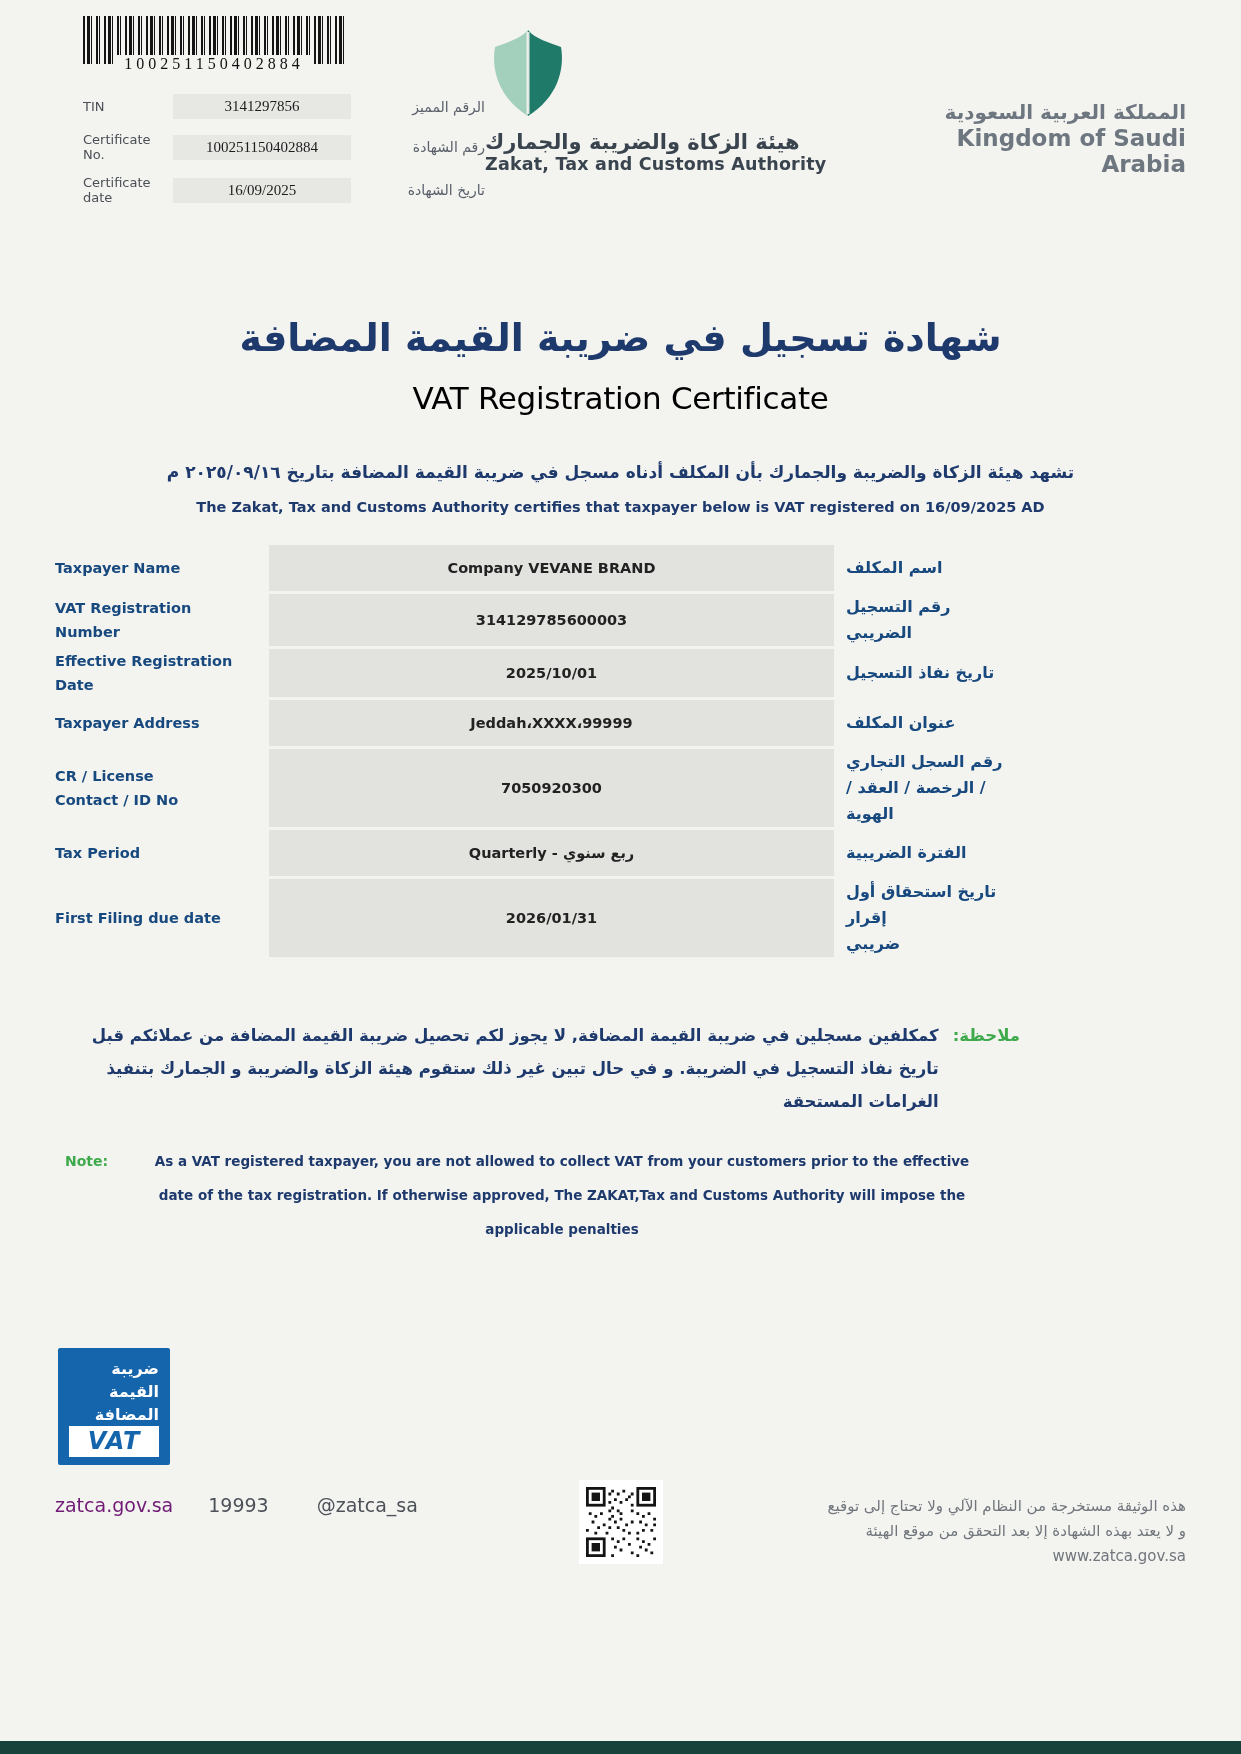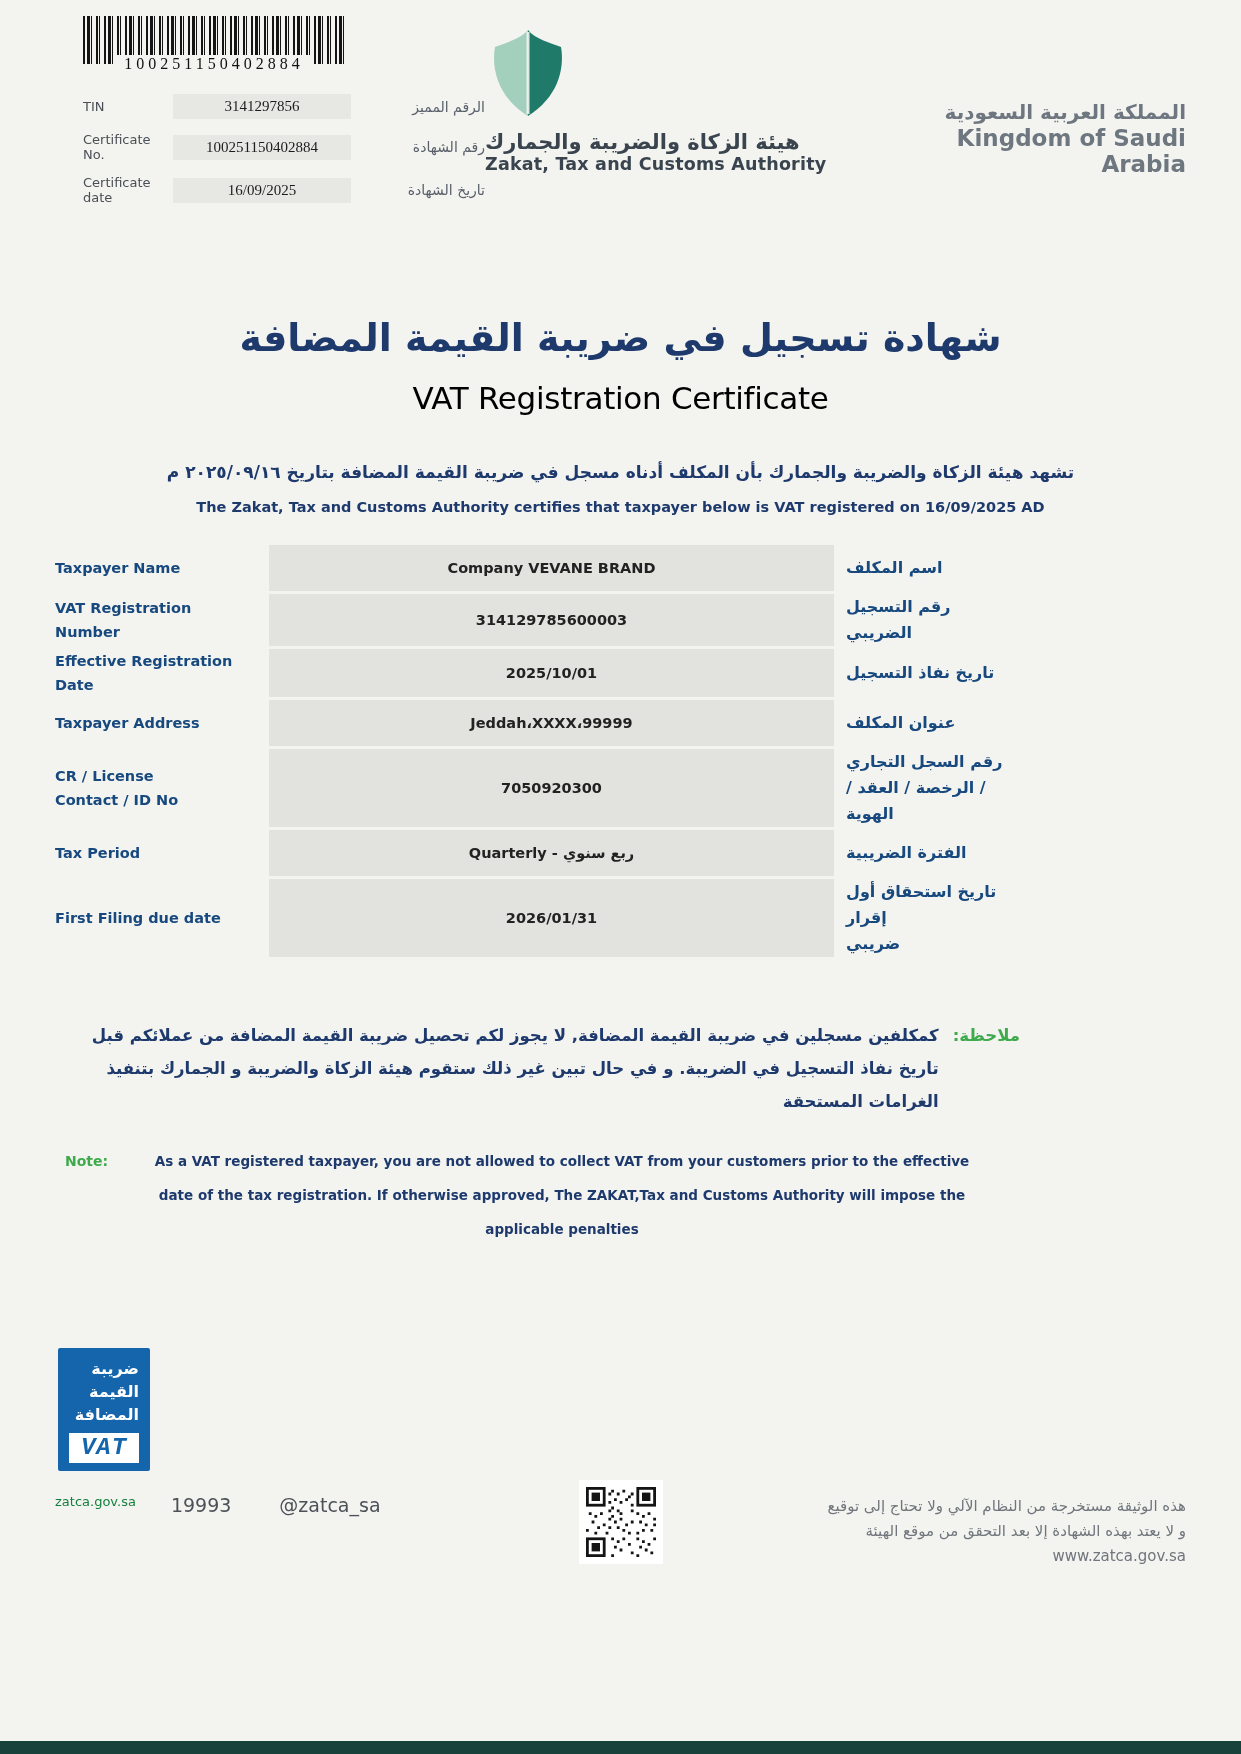--- a/index.html
+++ b/index.html
@@ -81,32 +81,32 @@
   }
   .note-label-ar { color:#3faa4c; font-size:16.5px; font-weight:bold; line-height:33px; white-space:nowrap; }
   .note-text-ar { color:#1e3a6d; font-size:16.5px; font-weight:bold; line-height:33px; text-align:right; }
 
   .note-en-block { display:flex; align-items:flex-start; margin-top:26px; width:1000px; padding-left:10px; }
   .note-label-en { color:#3faa4c; font-size:14px; font-weight:bold; width:82px; line-height:34px; }
   .note-text-en { color:#1e3a6d; font-size:13.5px; font-weight:bold; line-height:34px; text-align:center; width:830px; }
 
   
   .vat-logo {
-    position:absolute; top:1348px; left:58px; width:92px;
+    position:absolute; top:1348px; left:58px; width:112px;
     background:#1565ad; padding:9px 11px 8px; border-radius:2px;
   }
   .vat-ar-line { color:#fff; font-weight:bold; font-size:16px; text-align:right; line-height:23px; }
-  .vat-band { background:#fff; margin-top:7px; text-align:center; padding:1px 2px 2px;font-family:Liberation Mono, monospace; }
+  .vat-band { background:#fff; text-align:center; padding:1px 2px 2px; }
   .vat-word { color:#1565ad; font-weight:800; font-style:italic; font-size:24px; letter-spacing:1px; }
 
   .bottom-row {
     position:absolute; top:1494px; left:55px; right:55px;
     display:flex; align-items:flex-start;
   }
-  .site-text { font-size:13px; color:#15803d; }
+  .site-text { font-size:19px; color:#701a75; }
   .phone-text { font-size:19px; color:#4c5158; margin-left:35px; }
   .social-text { font-size:19px; color:#4c5158; margin-left:48px; }
   .disclaimer { margin-left:auto; direction:rtl; text-align:right; color:#70767c; font-size:15px; line-height:25px; }
   .disclaimer-url { direction:ltr; }
 
   .qr-wrap {
     position:absolute; top:1480px; left:50%; transform:translateX(-50%);
     background:#fff; padding:7px; line-height:0;
   }
 

